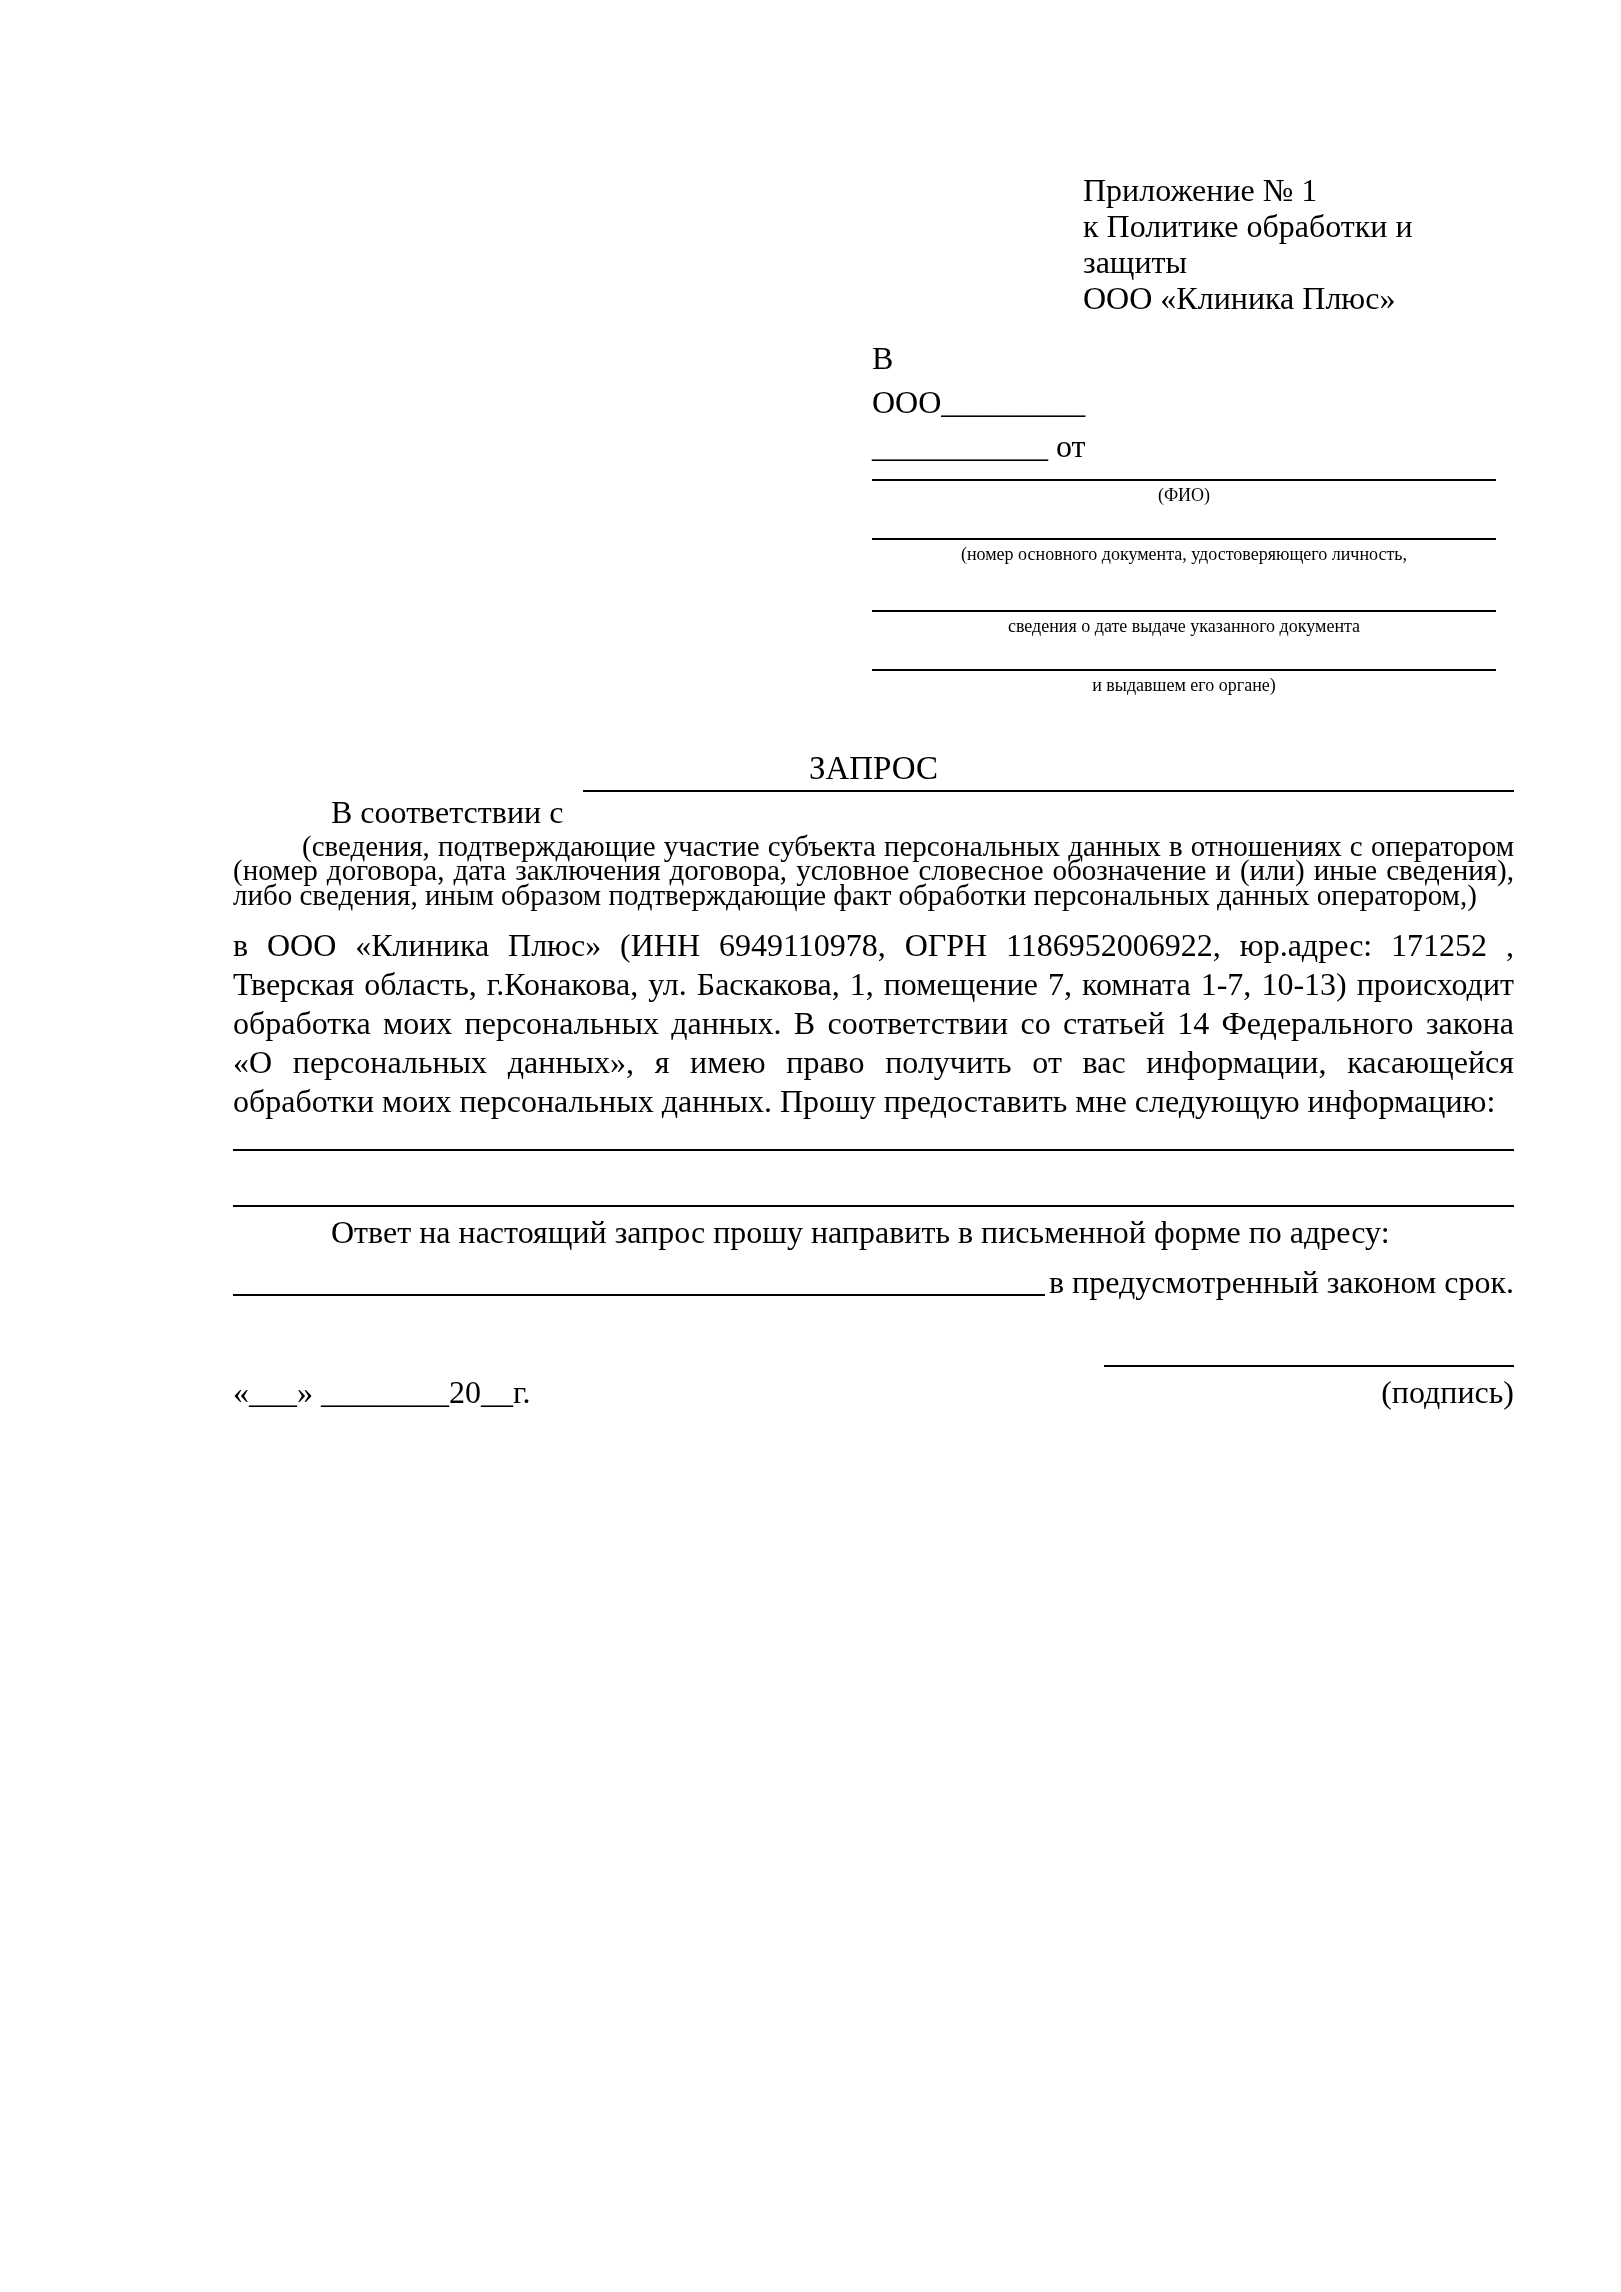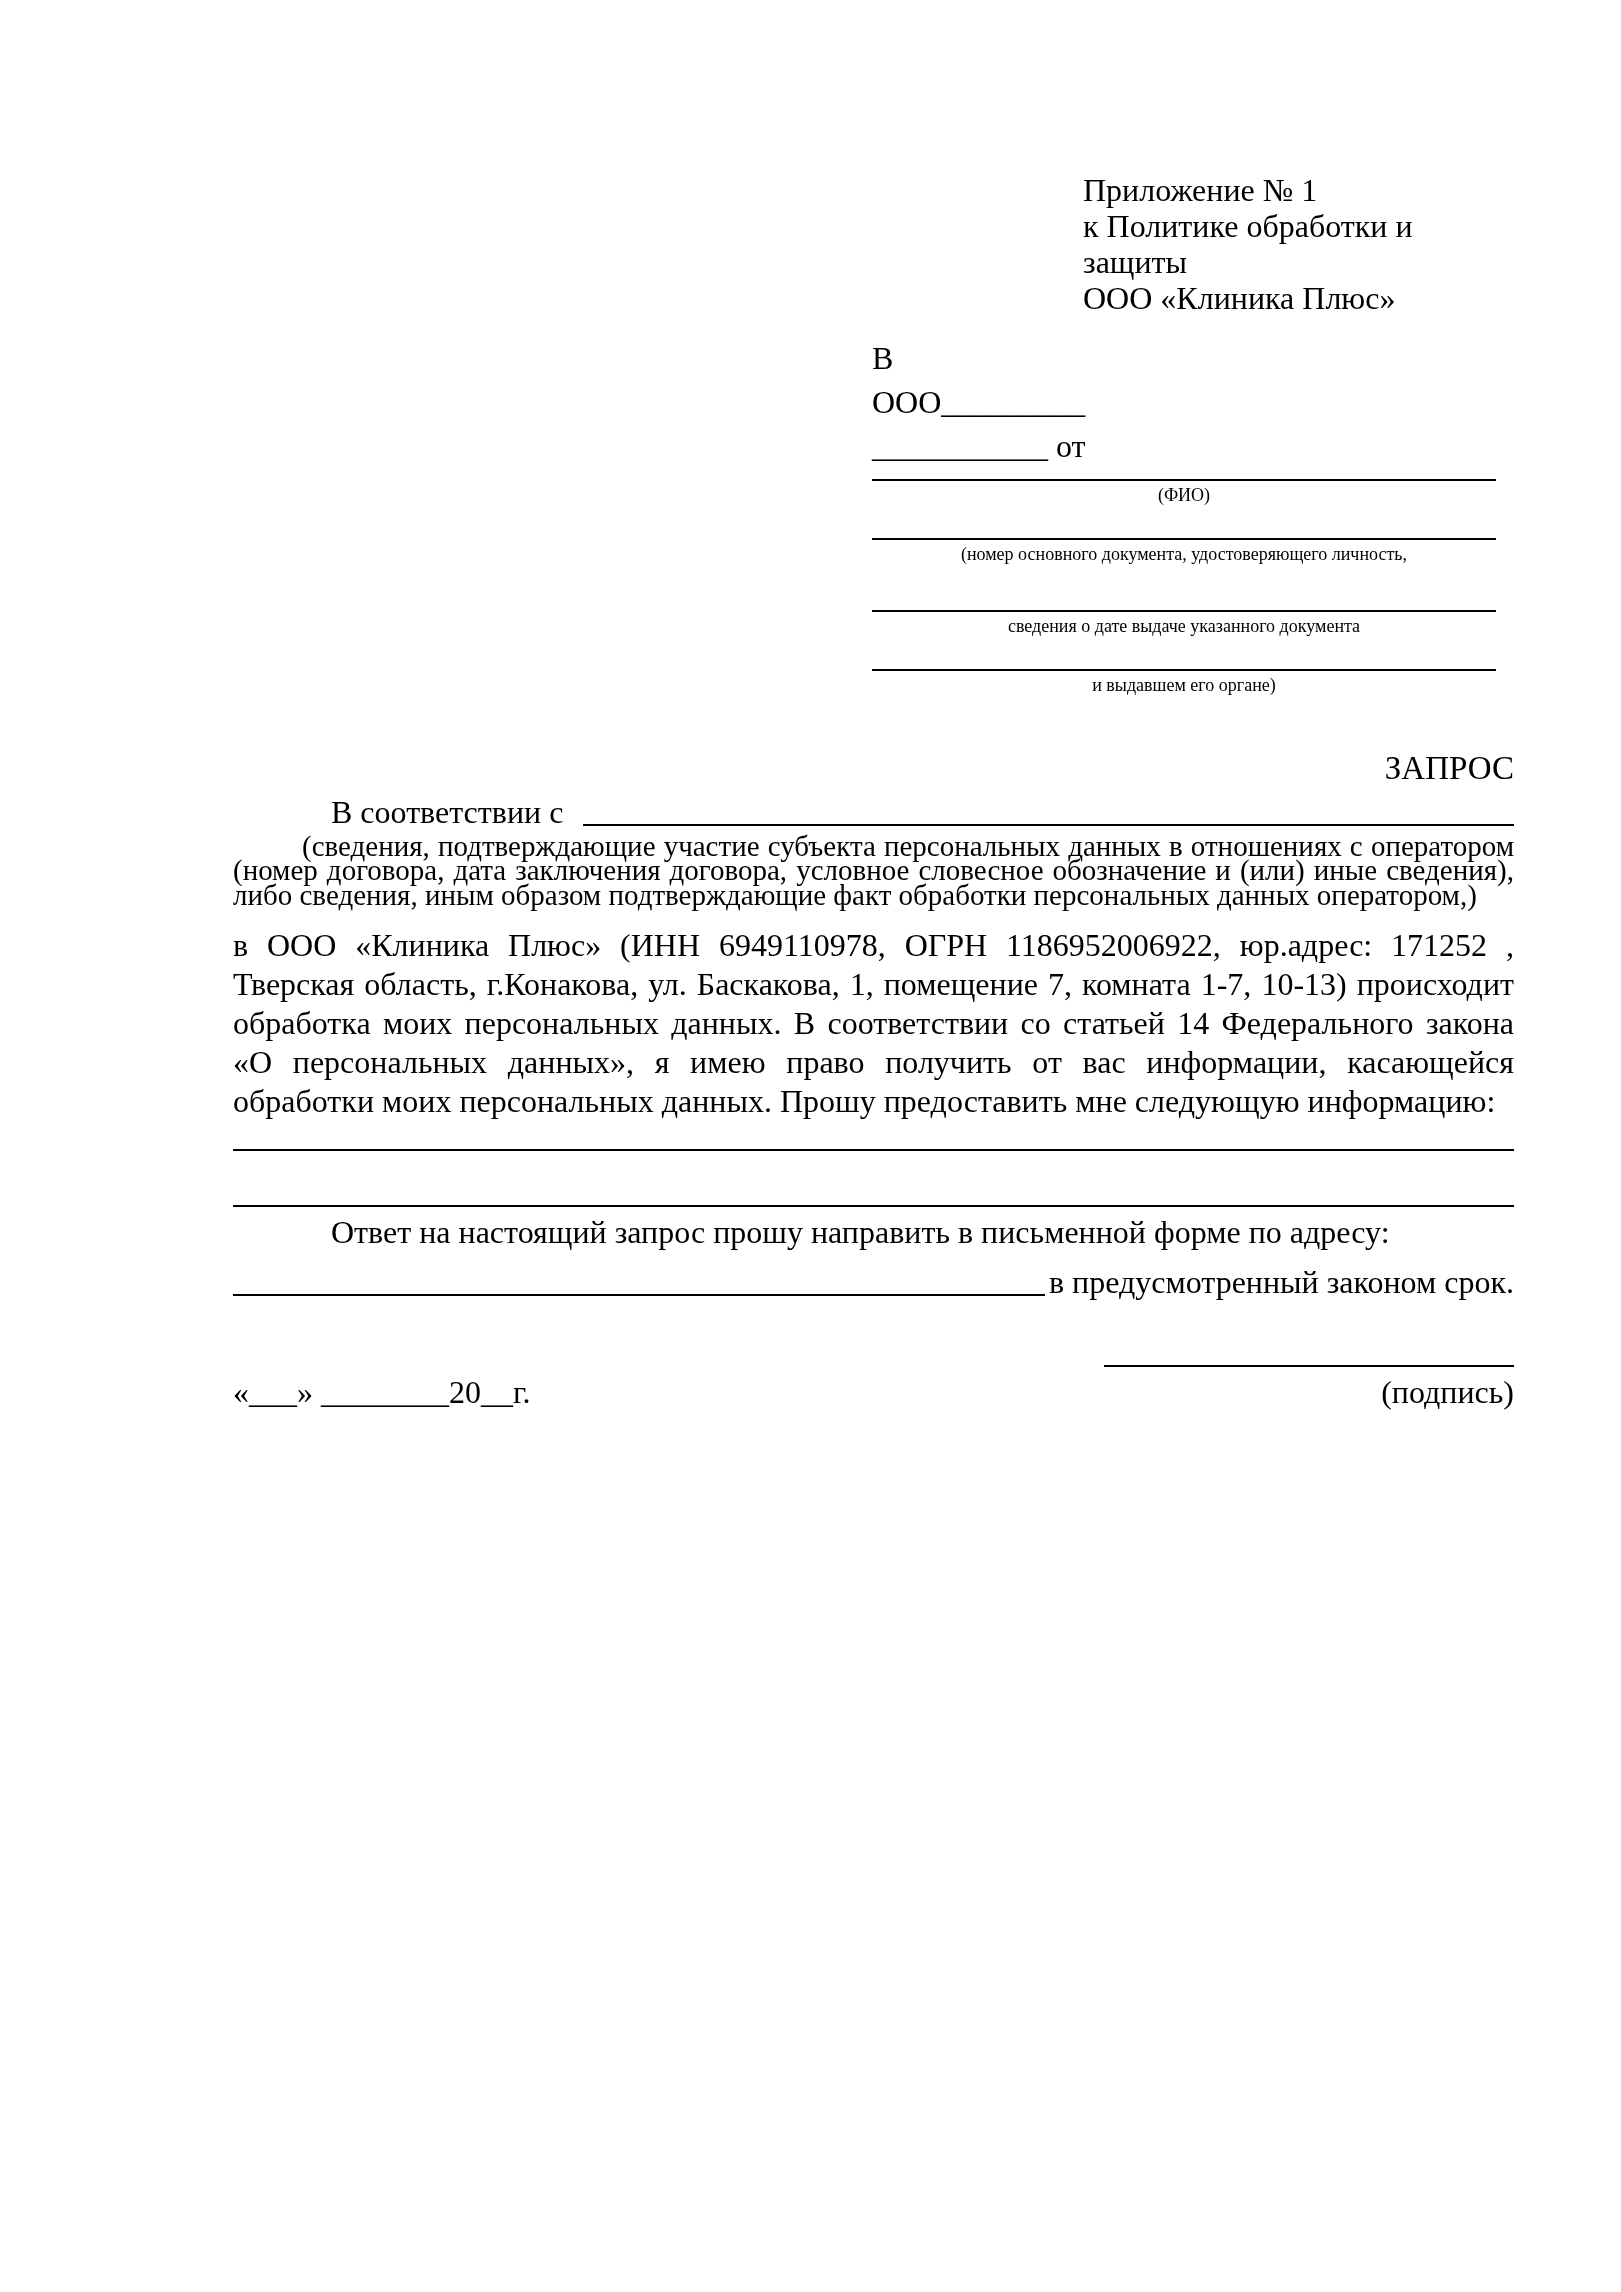--- a/index.html
+++ b/index.html
@@ -50,28 +50,28 @@
   .rule.r3 { margin-top: 41px; }
   .rule.r4 { margin-top: 28px; }
   .caption {
     text-align: center;
     font-size: 18px;
     line-height: 29px;
   }
   
   .request-heading {
     margin-top: 47px;
-    text-align: right;
+    text-align: center;
     font-size: 33px;
     line-height: 43px;
   }
   
   .intro-line {
     display: flex;
-    align-items: flex-end;
+    align-items: flex-start;
     font-size: 32px;
     line-height: 44px;
   }
   .intro-line .prefix {
     padding-left: 98px;
     white-space: pre;
     flex: 0 0 auto;
   }
   .fill-line {
     flex: 1 1 auto;

